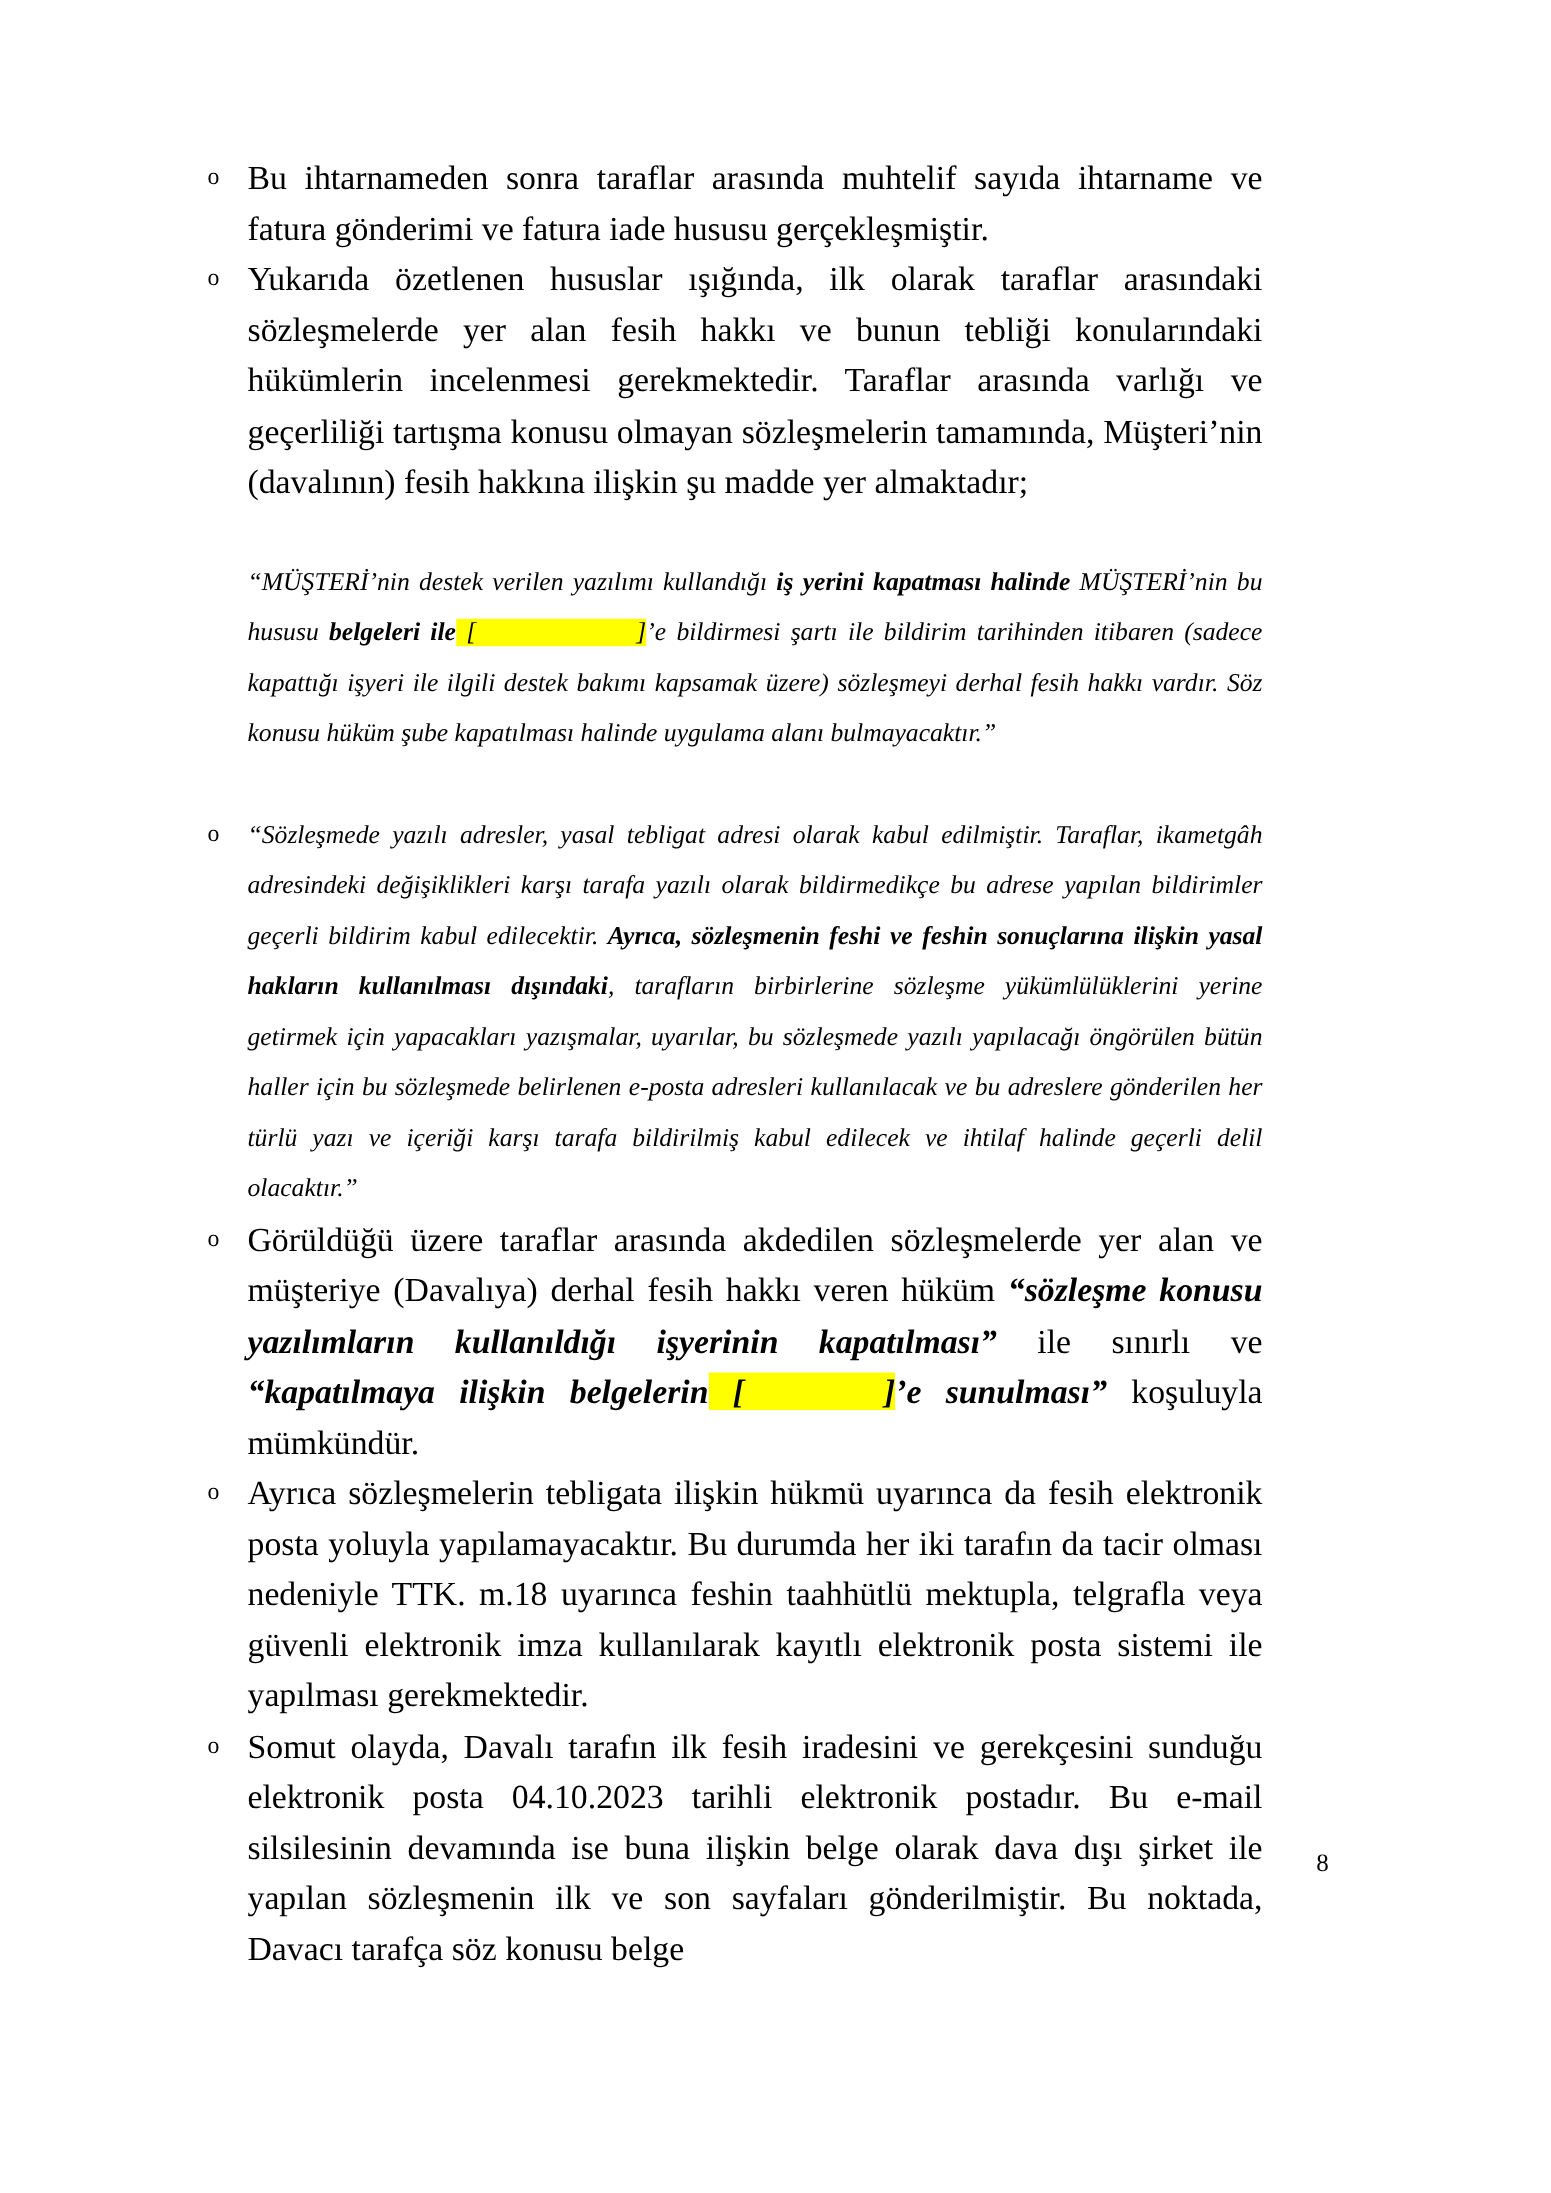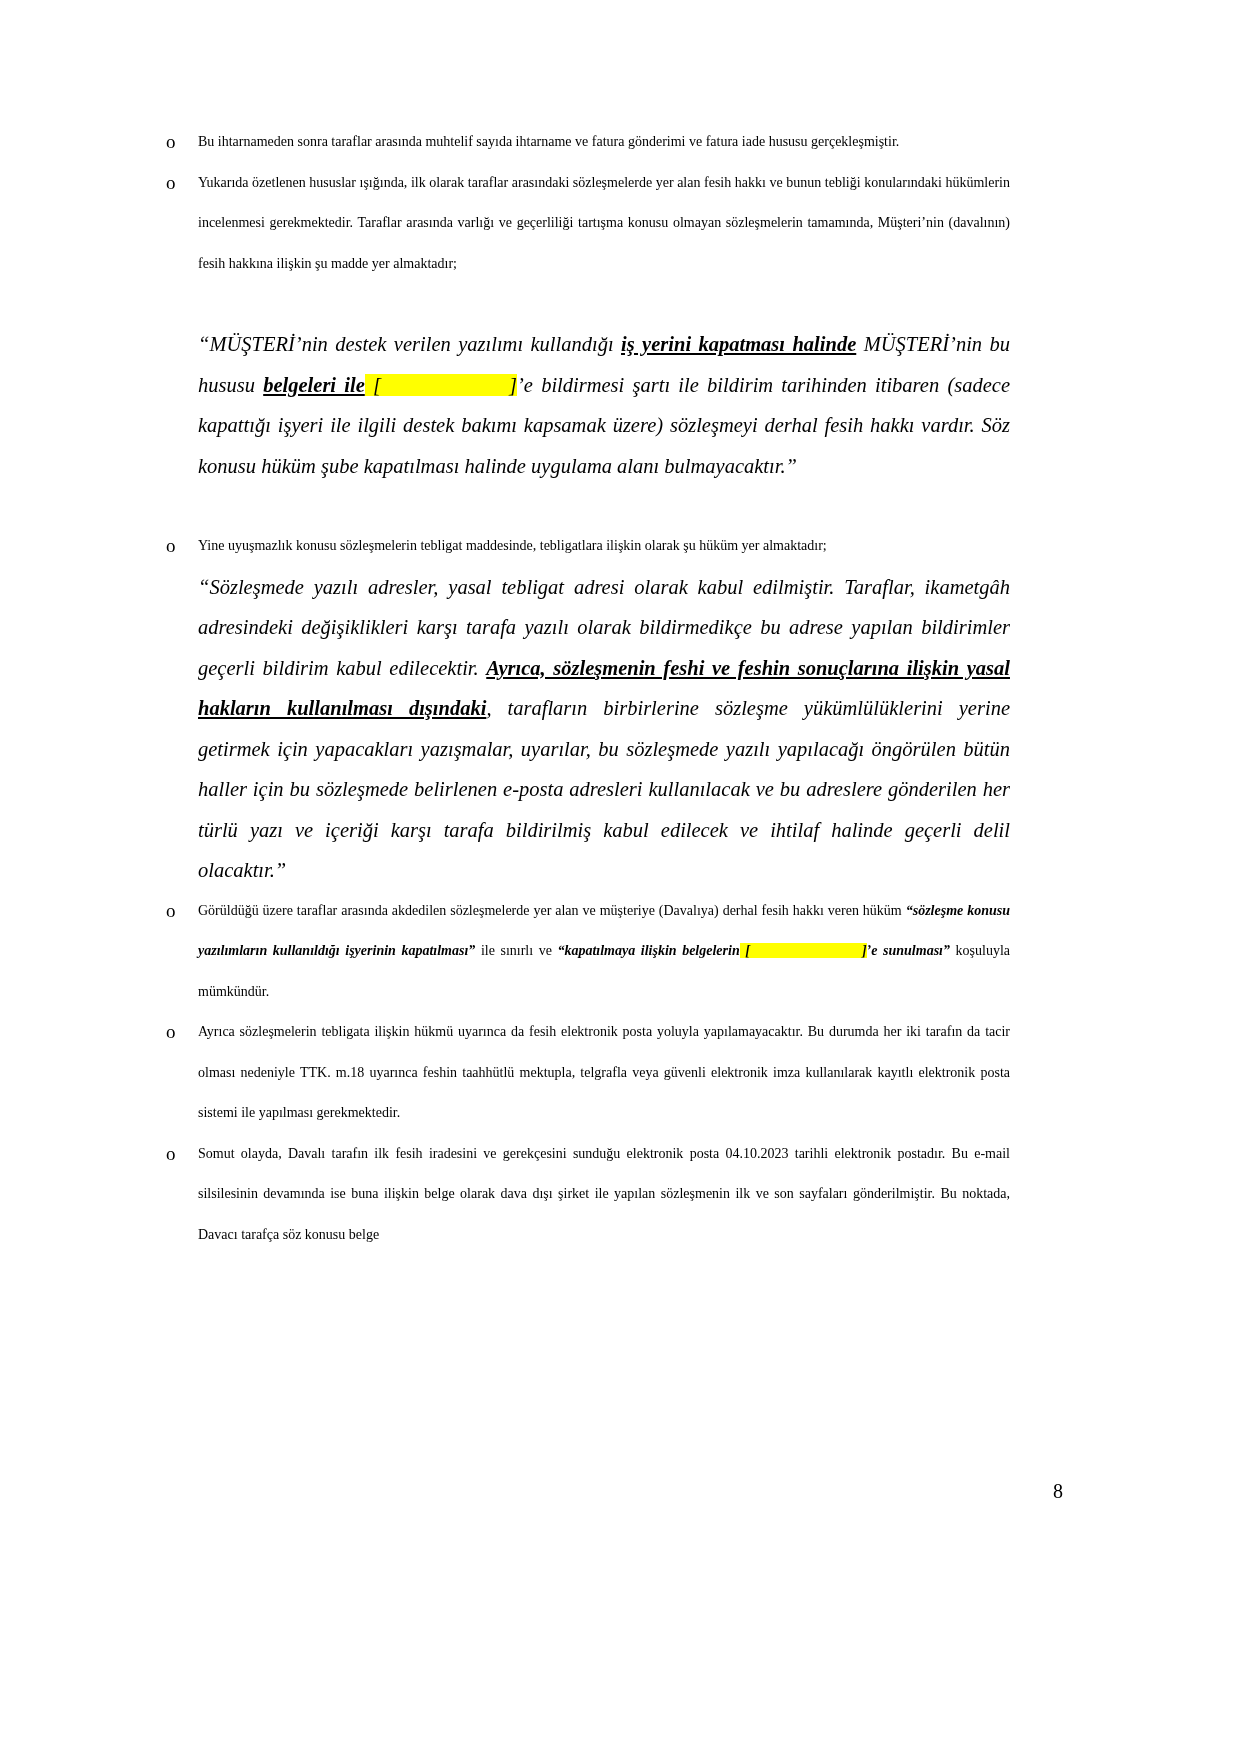--- a/index.html
+++ b/index.html
@@ -37,21 +37,21 @@
   }
   li.bullet > .marker {
     position: absolute;
     left: 14px;
     top: 0;
     font-size: 19px;
     line-height: 40.5px;
     font-family: "Liberation Serif", "DejaVu Serif", serif;
   }
   .para {
-    font-size: 14px;
+    font-size: 27px;
     line-height: 40.5px;
     text-align: justify;
     text-justify: inter-word;
     margin: 0;
     hyphens: none;
   }
   .para.last-noj {
     text-align: left;
   }
 
@@ -61,21 +61,21 @@
     font-size: 20.5px;
     line-height: 40.5px;
     text-align: justify;
     margin: 0;
     padding-left: 46px;
   }
   .spacer-line {
     height: 40px;
   }
   .bi { font-weight: bold; font-style: italic; }
-  .biu { font-weight: bold; font-style: italic; text-decoration: underline; }
+  .biu { font-weight: bold; font-style: italic; }
 
   .hl {
     background-color: #FFFF00;
   }
   .redacted {
     display: inline-block;
     width: 128px;
   }
   .redacted-sm {
     display: inline-block;
@@ -111,21 +111,20 @@
 
     <div class="spacer-line"></div>
 
     <p class="quote"><span>“MÜŞTERİ’nin destek verilen yazılımı kullandığı </span><span class="biu">iş yerini kapatması halinde</span><span> MÜŞTERİ’nin bu hususu </span><span class="biu">belgeleri ile</span><span class="hl"><span> [</span><span class="redacted"></span><span>]</span></span><span>’e bildirmesi şartı ile bildirim tarihinden itibaren (sadece kapattığı işyeri ile ilgili destek bakımı kapsamak üzere) sözleşmeyi derhal fesih hakkı vardır. Söz konusu hüküm şube kapatılması halinde uygulama alanı bulmayacaktır.”</span></p>
 
     <div class="spacer-line"></div>
 
     <ul class="bullets">
       <li class="bullet">
         <span class="marker">o</span>
-        <p class="para last-noj"><span>Yine uyuşmazlık konusu sözleşmelerin tebligat maddesinde, tebligatlara ilişkin</span> <span>olarak şu hüküm yer almaktadır;</span></p>
         <p class="quote" style="padding-left:0"><span>“Sözleşmede yazılı adresler, yasal tebligat adresi olarak kabul edilmiştir. Taraflar, ikametgâh adresindeki değişiklikleri karşı tarafa yazılı olarak bildirmedikçe bu adrese yapılan bildirimler geçerli bildirim kabul edilecektir. </span><span class="biu">Ayrıca, sözleşmenin feshi ve feshin sonuçlarına ilişkin yasal hakların kullanılması dışındaki</span><span>, tarafların birbirlerine sözleşme yükümlülüklerini yerine getirmek için yapacakları yazışmalar, uyarılar, bu sözleşmede yazılı yapılacağı öngörülen bütün haller için bu sözleşmede belirlenen e-posta adresleri kullanılacak ve bu adreslere gönderilen her türlü yazı ve içeriği karşı tarafa bildirilmiş kabul edilecek ve ihtilaf halinde geçerli delil olacaktır.”</span></p>
       </li>
 
       <li class="bullet">
         <span class="marker">o</span>
         <p class="para"><span>Görüldüğü üzere taraflar arasında akdedilen sözleşmelerde yer alan ve müşteriye (Davalıya) derhal fesih hakkı veren hüküm </span><span class="bi">“sözleşme konusu yazılımların kullanıldığı işyerinin kapatılması”</span><span> ile sınırlı ve </span><span class="bi">“kapatılmaya ilişkin belgelerin</span><span class="hl"><span class="bi"> [</span><span class="redacted-sm"></span><span class="bi">]</span></span><span class="bi">’e sunulması”</span><span> koşuluyla mümkündür.</span></p>
       </li>
 
       <li class="bullet">
         <span class="marker">o</span>

